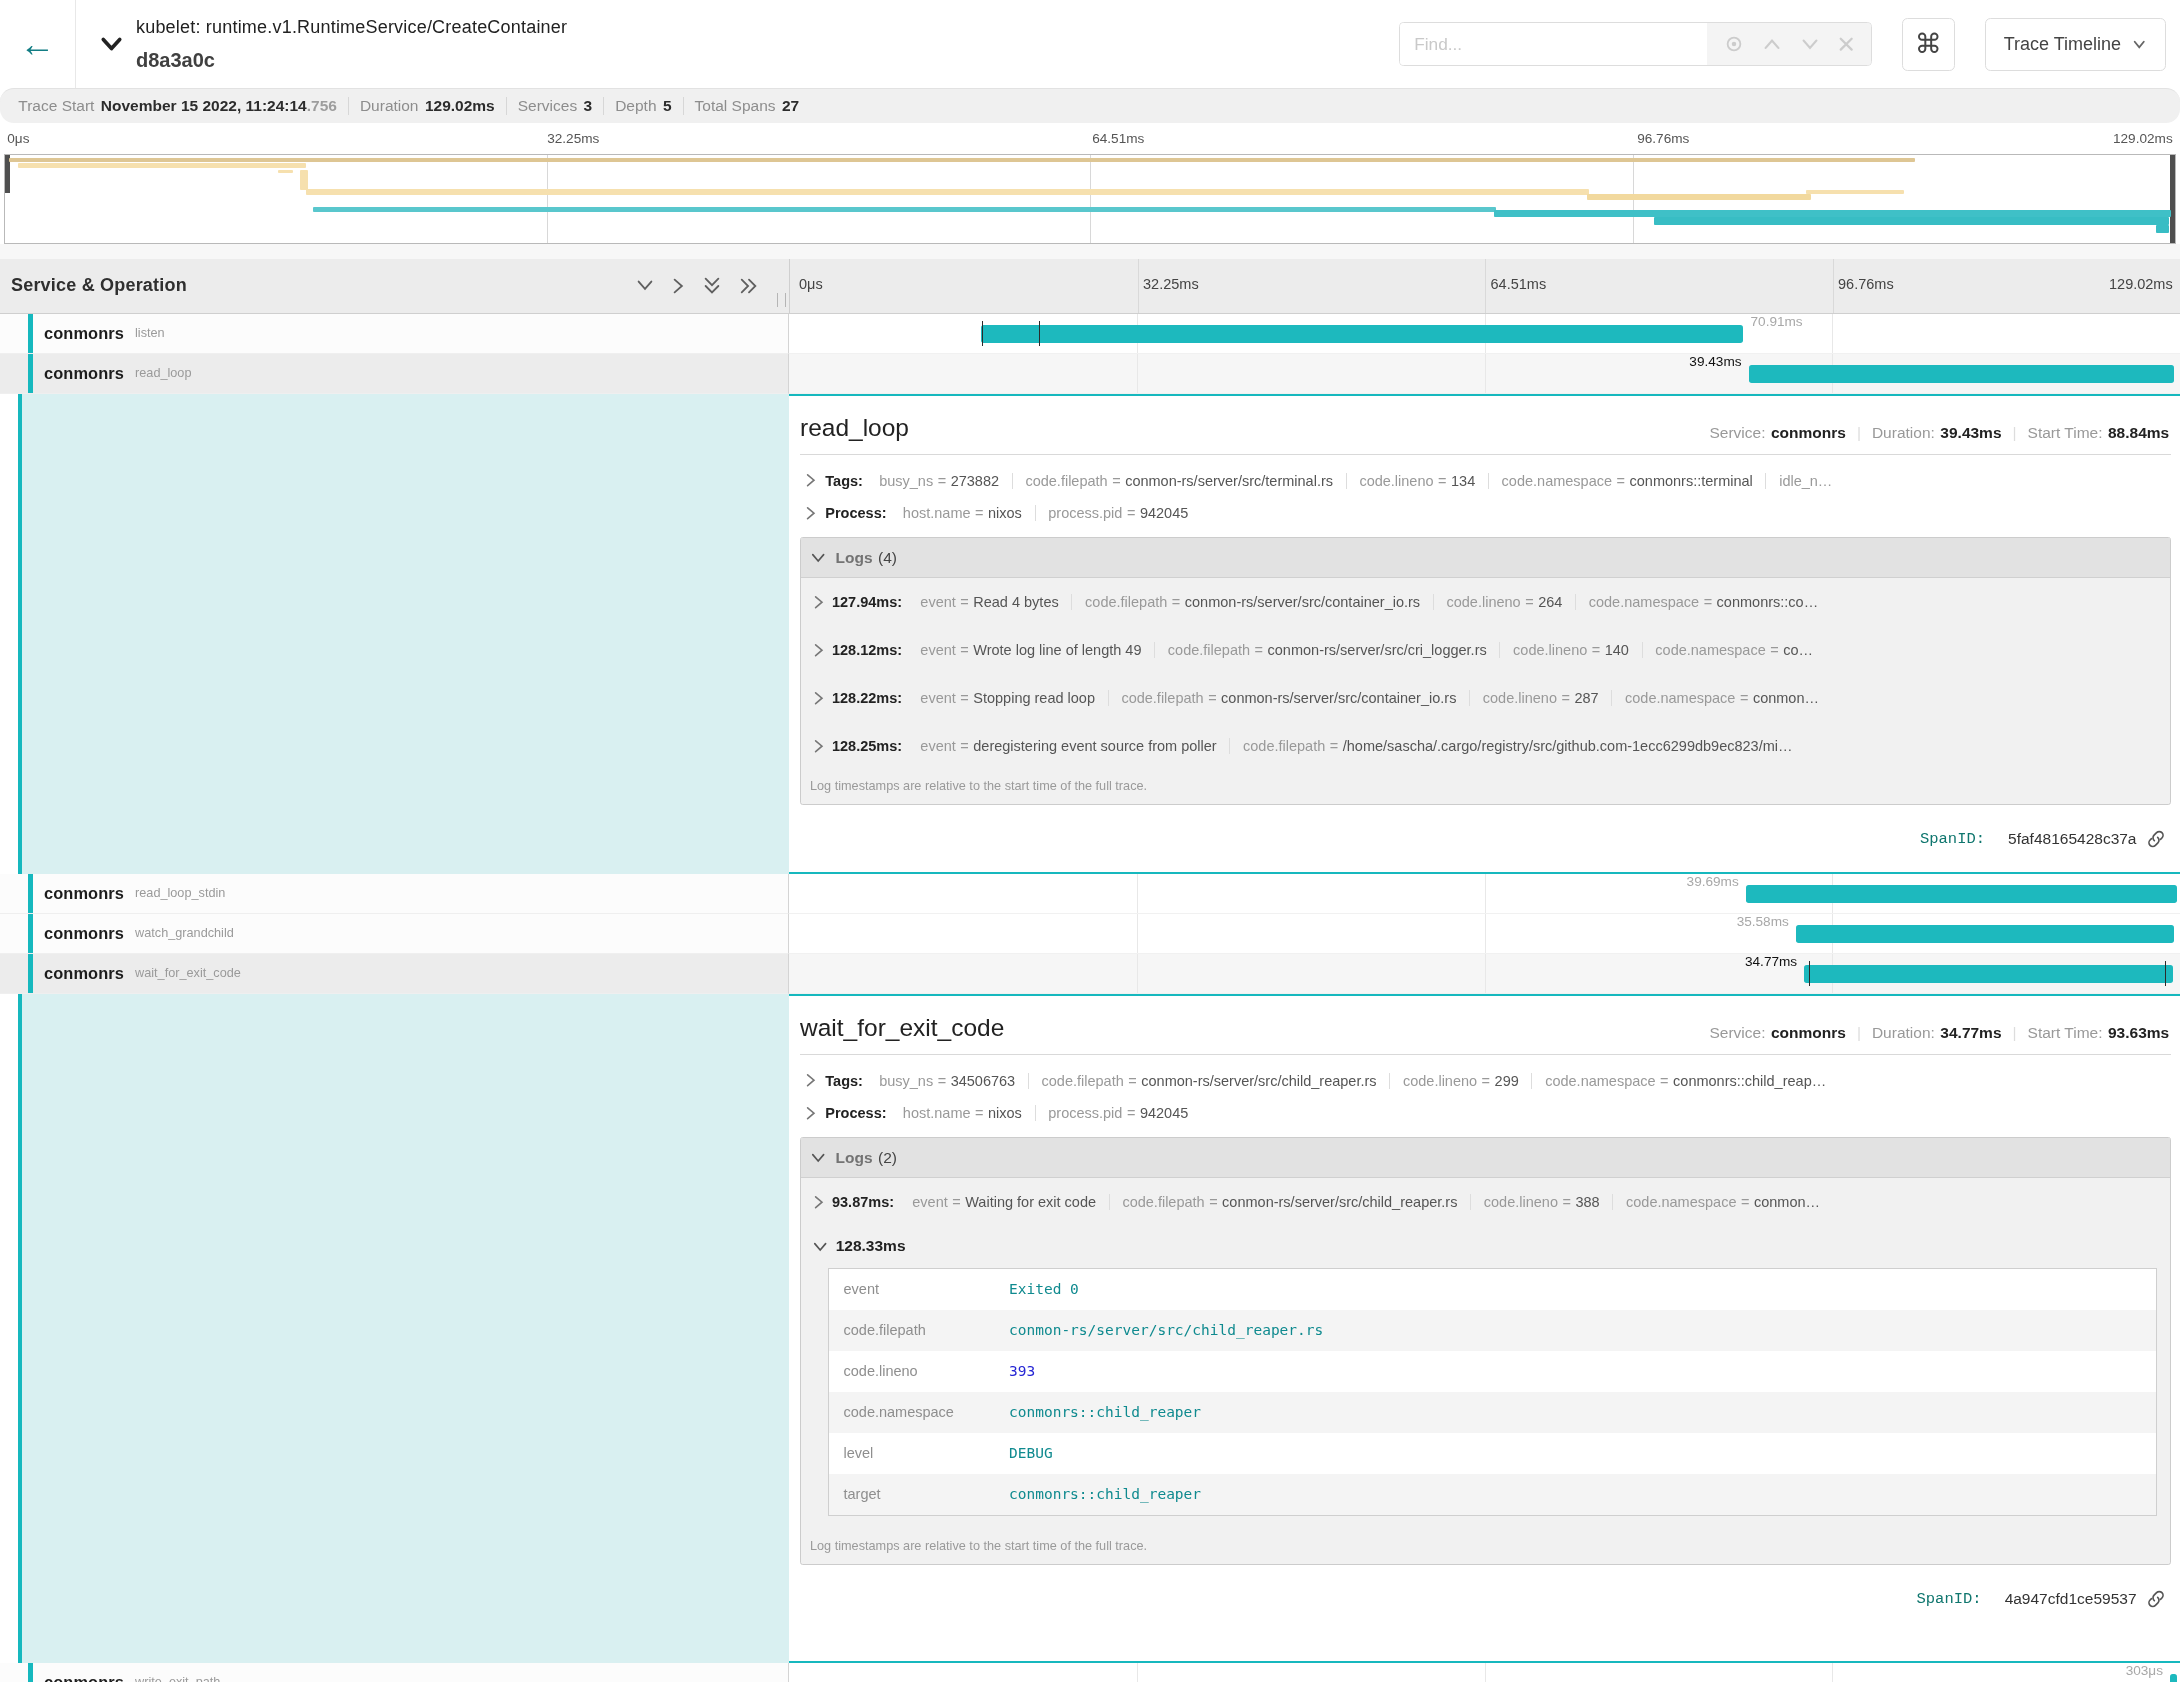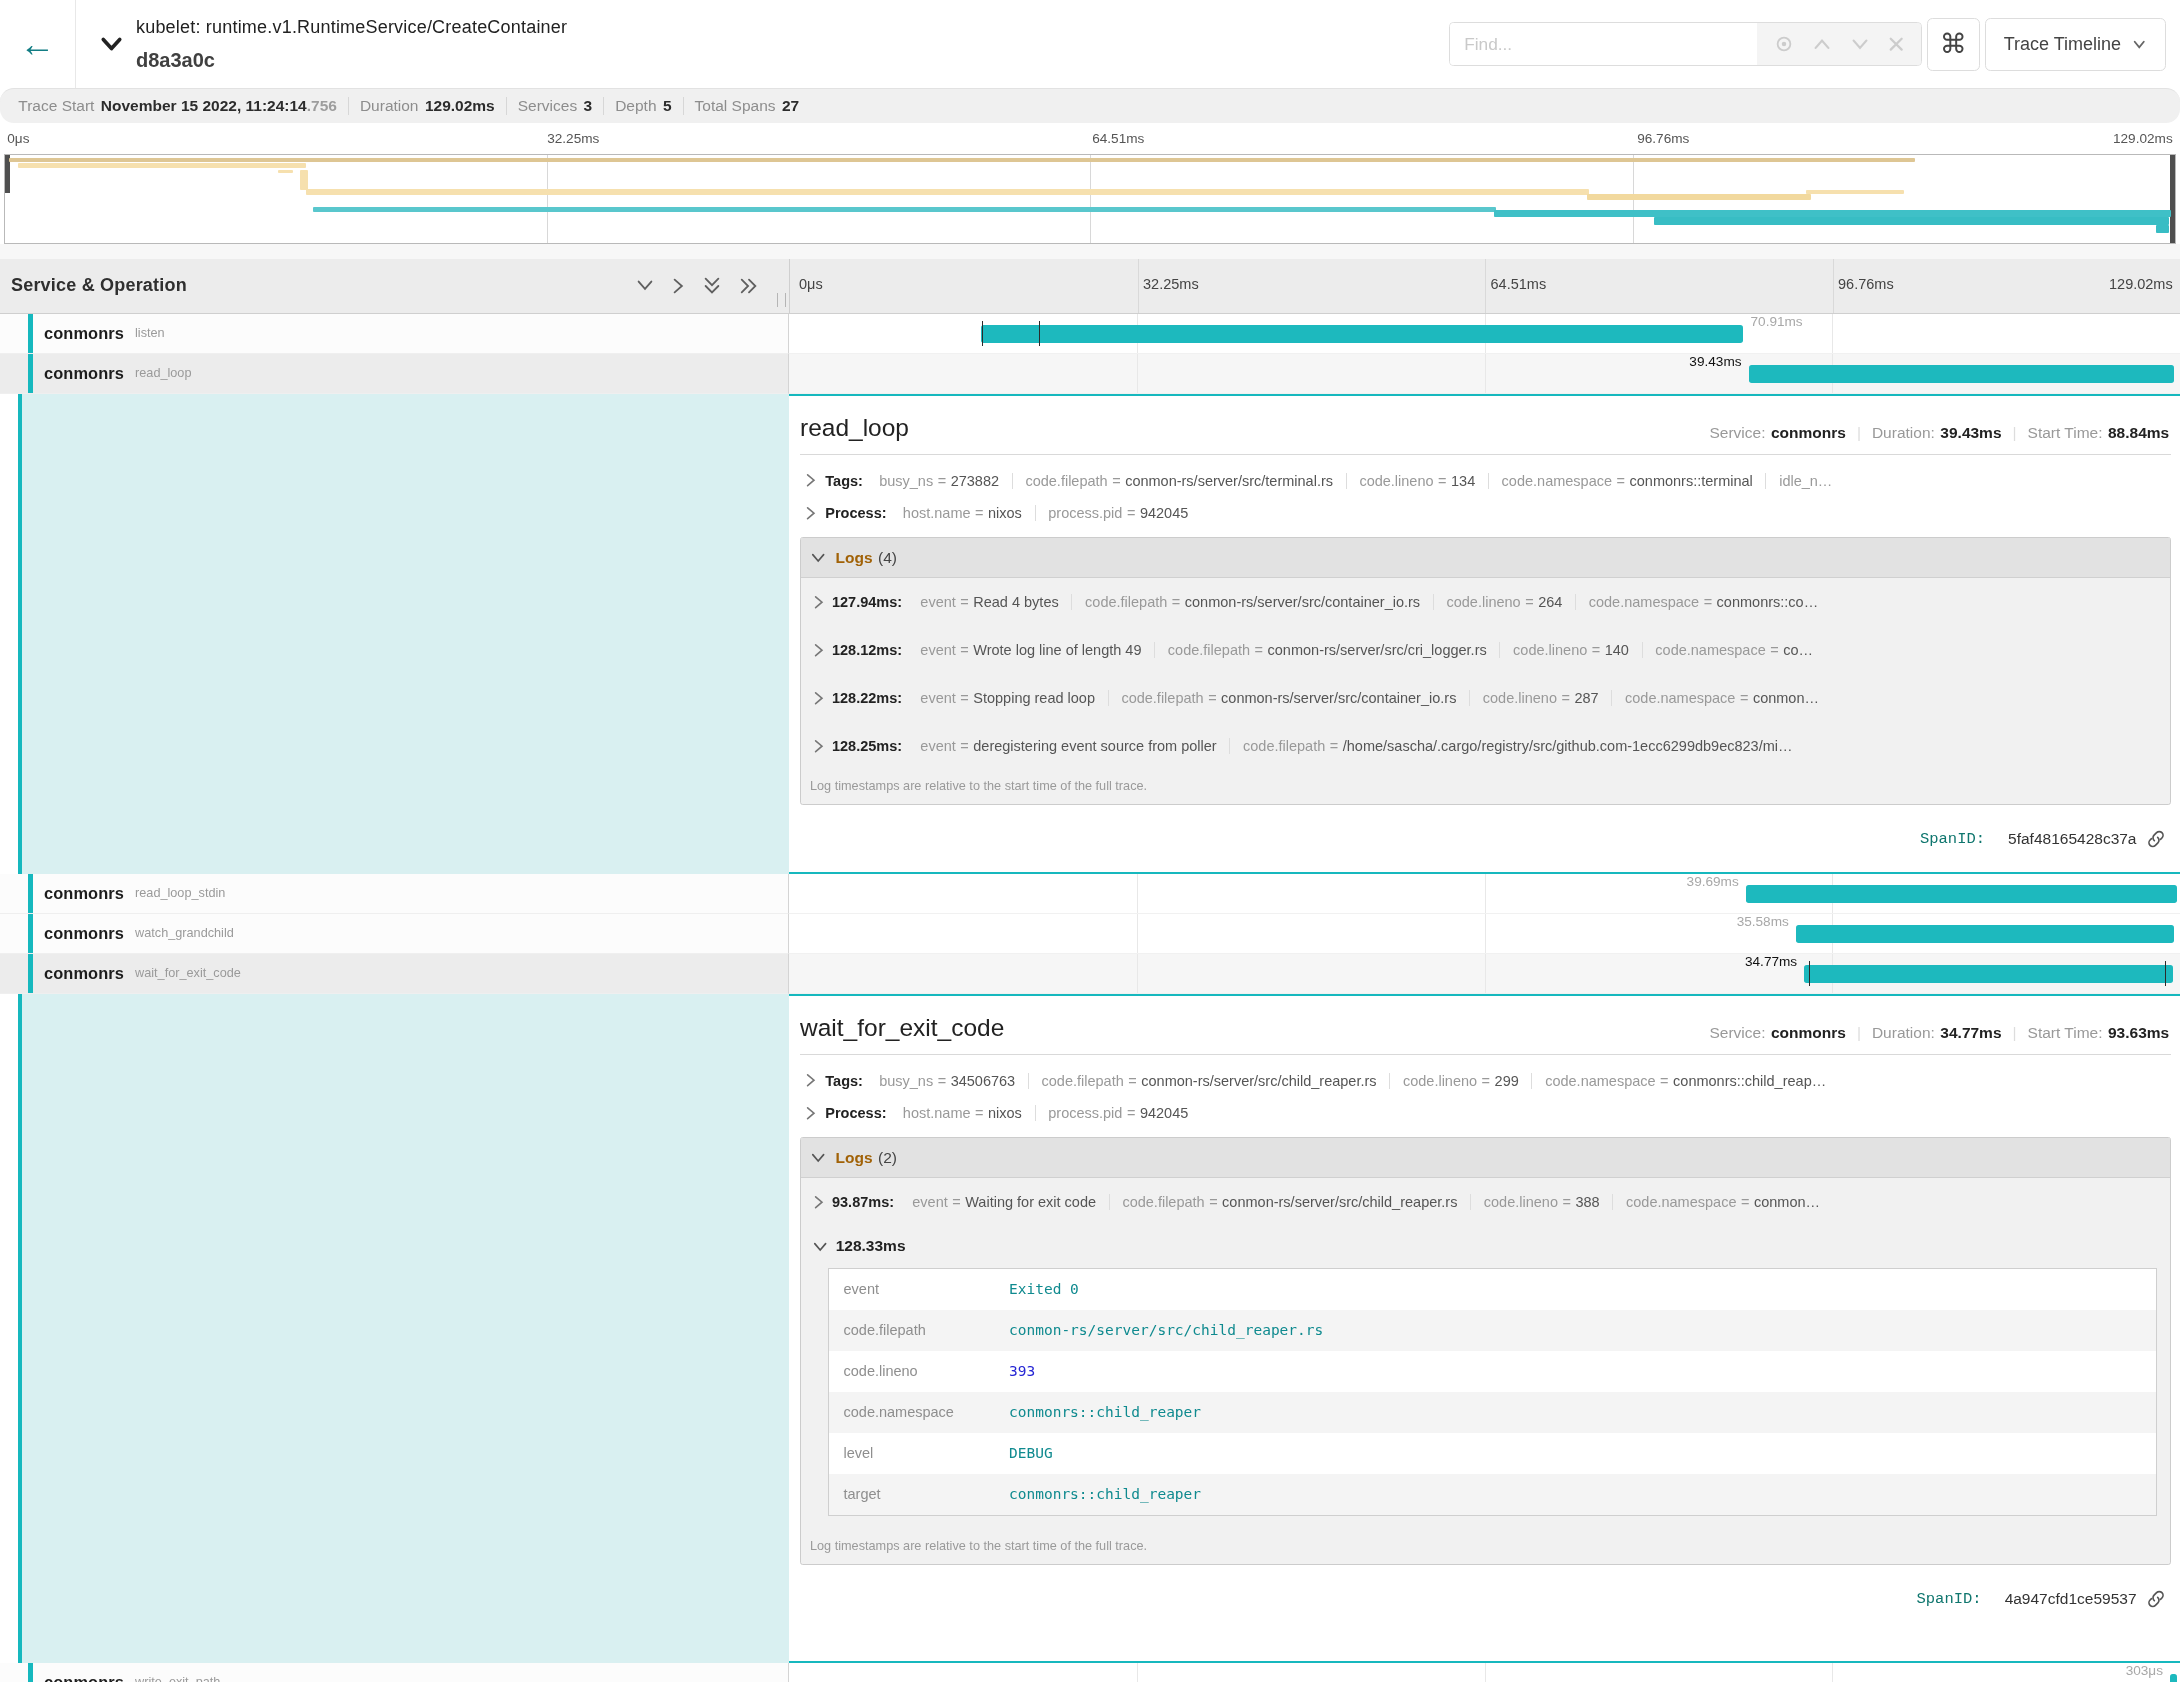--- a/index.html
+++ b/index.html
@@ -8,21 +8,21 @@
 
   
   .app-header { display:flex; align-items:center; height:88px; background:#fff; }
   .back-btn { width:76px; height:88px; display:flex; align-items:center; justify-content:center;
     border-right:0.9px solid #e8e8e8; cursor:pointer; }
   .back-btn .arrow { font-size:36px; color:#127d84; line-height:1; }
   .title-collapse { margin:0 9px 0 20px; color:#222; display:flex; align-items:center; }
   .title-block { display:flex; flex-direction:column; justify-content:center; }
   .trace-title { font-size:18px; color:#222; letter-spacing:0.2px; }
   .trace-id { font-size:20px; color:#404040; margin-top:11px;font-weight:bold; }
-  .header-right { margin-left:auto; display:flex; align-items:center; gap:5px; padding-right:14.5px; }
+  .header-right { margin-left:auto; display:flex; align-items:center; gap:30px; padding-right:14.5px; }
   .find-box { display:flex; align-items:stretch; height:44px; width:473px;
     border:0.9px solid #ddd; border-radius:4.5px; overflow:hidden; background:#fff; }
   .find-input { border:0; outline:none; flex:1; font-size:17.3px; padding:0 14.5px;
     color:#444; font-family:"Liberation Sans",sans-serif; }
   .find-input::placeholder { color:#c9c9c9; }
   .find-icons { display:flex; align-items:center; gap:18px; background:#f4f4f4; padding:0 16.4px;
     color:#ccc; }
   .find-icons svg { display:block; }
   .cmd-btn { width:53px; height:53px; border:0.9px solid #ddd; border-radius:5.5px; background:#fff;
     display:flex; align-items:center; justify-content:center; font-size:27px; color:#444; cursor:pointer; }
@@ -97,21 +97,21 @@
   .field-row .frow-label { font-weight:bold; color:#222; margin-right:3.6px; }
   .kv-item { display:flex; align-items:center; padding:0 12.7px; white-space:nowrap; }
   .kv-item + .kv-item { border-left:0.9px solid #ddd; }
   .kv-k { color:#999; }
   .kv-eq { color:#999; margin:0 4.5px; }
   .kv-v { color:#555; }
   .logs-box { border:0.9px solid #ccc; border-radius:2.7px; margin:7.3px 0 9px 0; background:#f1f1f1; }
   .logs-header { display:flex; align-items:center; background:#e2e2e2; border-bottom:0.9px solid #d0d0d0;
     height:40px; font-size:15.5px; padding-left:7.3px; cursor:pointer; }
   .logs-header .chev { color:#555; margin:0 9px 0 1.8px; display:flex; }
-  .logs-title { font-weight:bold; color:#a16207; margin-right:5.5px; }
+  .logs-title { font-weight:bold; color:#737373; margin-right:5.5px; }
   .logs-count { color:#444; }
   .log-row { display:flex; align-items:center; height:48px; font-size:14.5px; padding-left:5.5px; cursor:pointer; }
   .log-row .chev { color:#777; margin:0 7.3px 0 5.5px; display:flex; }
   .log-time { font-weight:bold; color:#222; margin-right:5.5px; white-space:nowrap; }
   .log-expanded-head { display:flex; align-items:center; height:40px; font-size:15.5px; padding-left:5.5px; cursor:pointer; }
   .log-expanded-head .chev { color:#555; margin:0 7.3px 0 5.5px; display:flex; }
   .kv-table { margin:1.8px 12.7px 14.5px 27px; border:0.9px solid #cfcfcf; background:#fff; }
   .kvt-row { display:flex; align-items:center; height:41px; }
   .kvt-row:nth-child(even) { background:#f4f4f4; }
   .kvt-key { width:180px; flex:0 0 180px; padding-left:14.5px; color:#8e8e8e; font-size:14.5px; }

